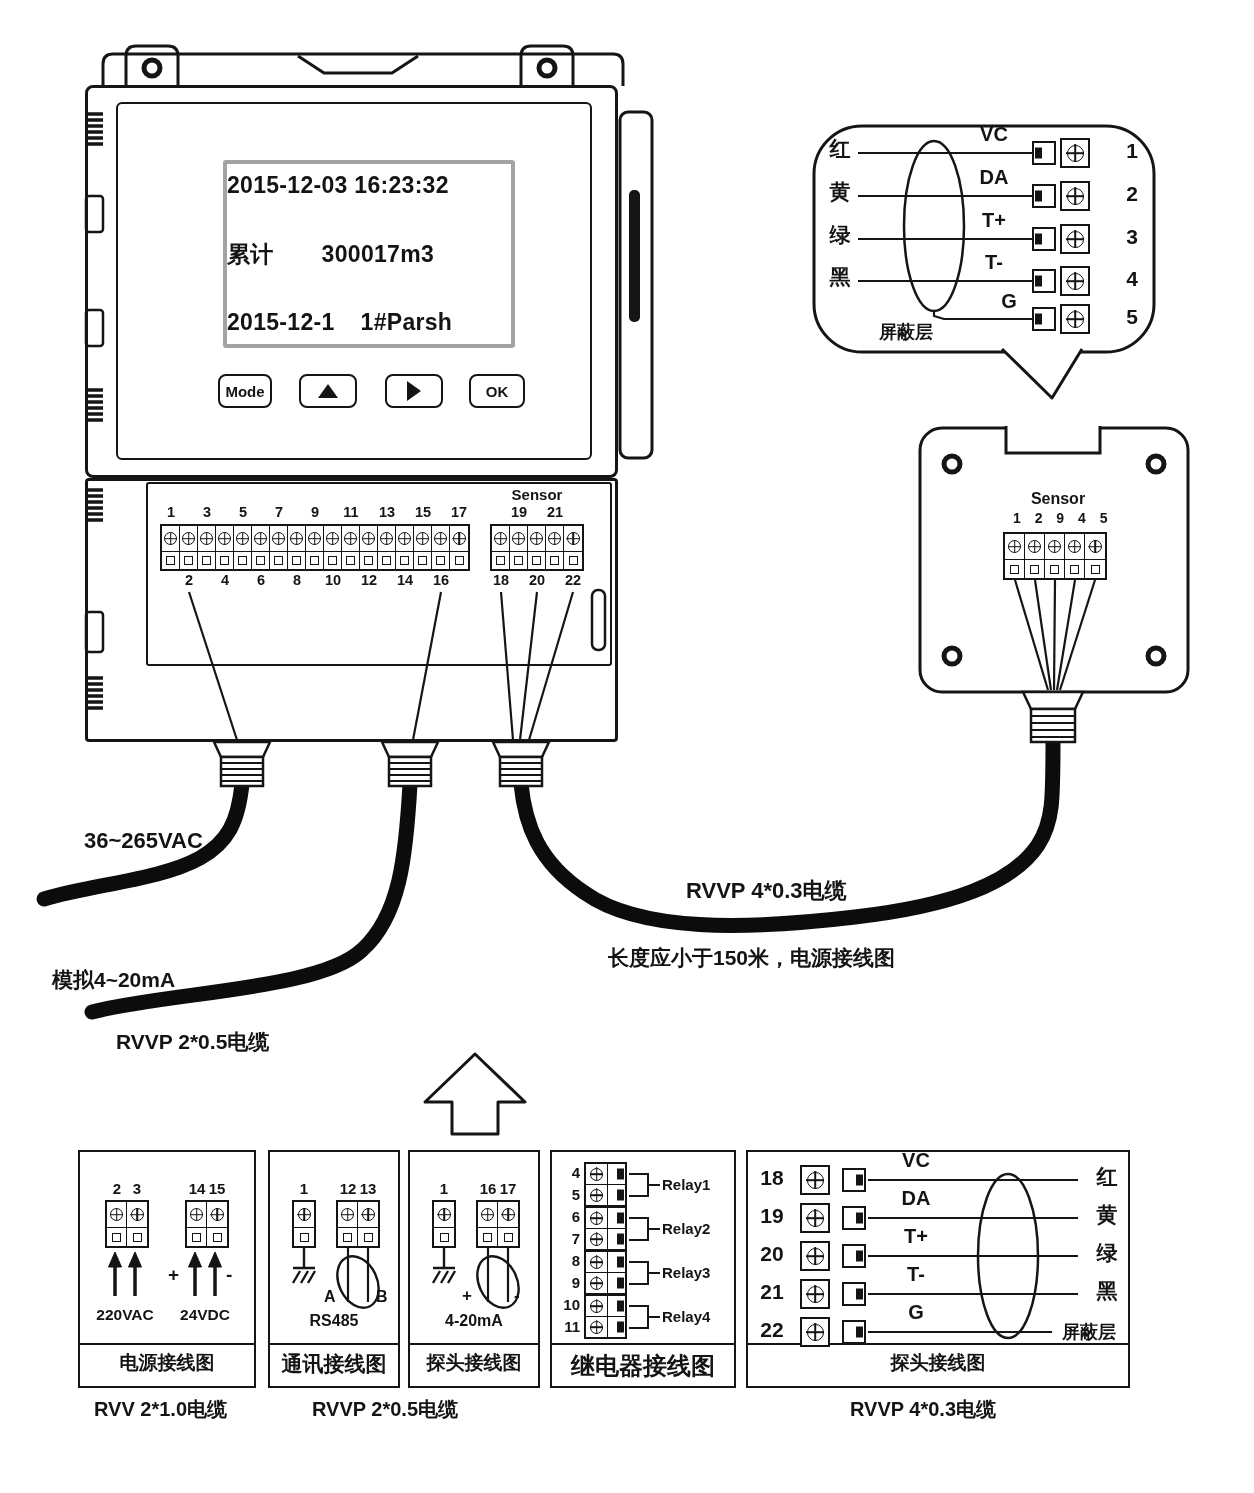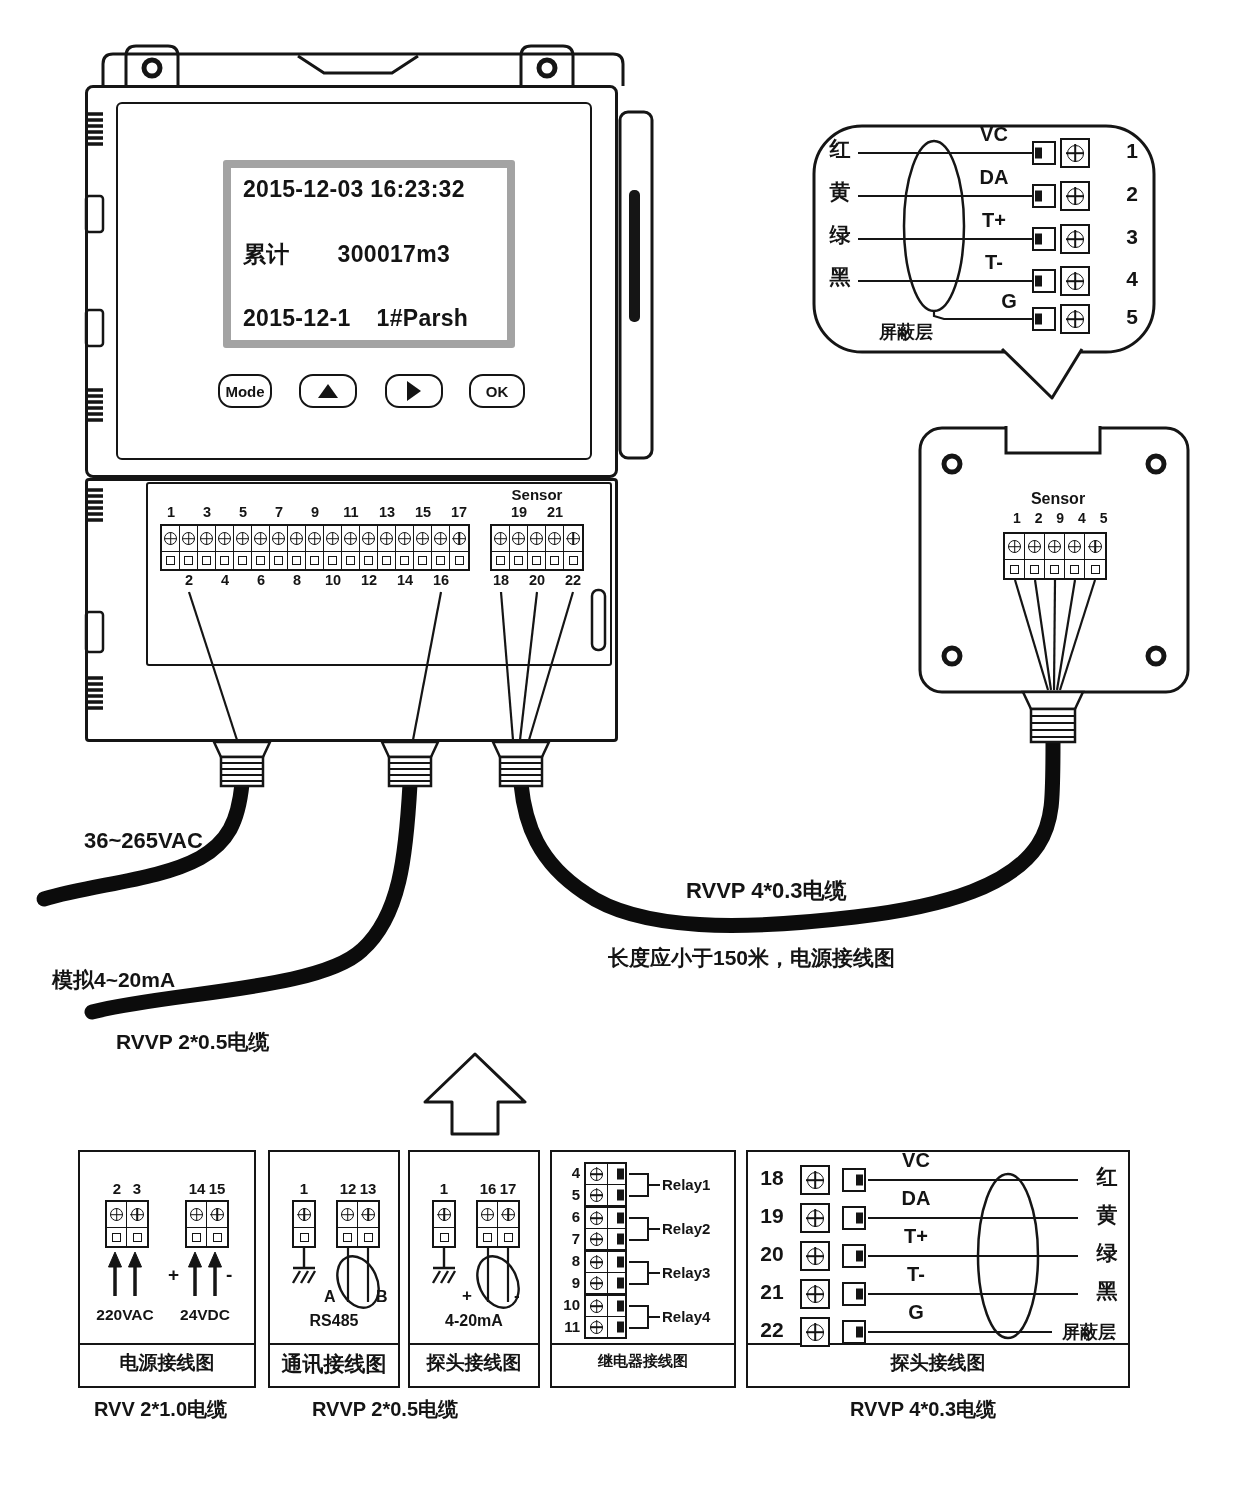--- a/index.html
+++ b/index.html
@@ -4,25 +4,25 @@
 <style>
 *{box-sizing:border-box;margin:0;padding:0}
 html,body{background:#fff}
 #canvas{position:relative;width:1254px;height:1493px;background:#fff;color:#141414;
   font-family:"Liberation Sans","DejaVu Sans",sans-serif;overflow:hidden}
 .layer{position:absolute;left:0;top:0;pointer-events:none}
 .lbl{position:absolute;font-weight:700;white-space:nowrap;line-height:1.15}
 .ctr{text-align:center}.rt{text-align:right}
 .box{position:absolute;border:3px solid #151515;border-radius:8px}
 .box.thin{border-width:2.5px;border-radius:6px}
-.lcd{position:absolute;left:223px;top:160px;width:292px;height:188px;border:8px solid #a3a3a3;
-  border-radius:3px;padding:8px 12px;display:flex;flex-direction:column;justify-content:space-between}
+.lcd{position:absolute;left:223px;top:160px;width:292px;height:188px;border:4px solid #a3a3a3;
+  border-radius:3px;padding:8px 0;display:flex;flex-direction:column;justify-content:space-between}
 .lcd-row{display:flex;align-items:center;font-size:23px;font-weight:700;letter-spacing:.3px}
 .g1{margin-left:48px}.g2{margin-left:26px}
-.btn{position:absolute;height:34px;border:2.5px solid #141414;border-radius:14px;display:flex;
+.btn{position:absolute;height:34px;border:2.5px solid #141414;border-radius:8px;display:flex;
   align-items:center;justify-content:center;font-size:15px;font-weight:700;background:#fff}
 .tri-up{width:0;height:0;border-left:10px solid transparent;border-right:10px solid transparent;border-bottom:14px solid #141414}
 .tri-right{width:0;height:0;border-top:10px solid transparent;border-bottom:10px solid transparent;border-left:14px solid #141414}
 .screw{display:inline-block;width:13px;height:13px;border:1.6px solid #141414;border-radius:50%;position:relative;flex:none}
 .screw:before{content:"";position:absolute;left:-1.2px;right:-1.2px;top:50%;height:1.6px;transform:translateY(-50%);background:#141414}
 .screw:after{content:"";position:absolute;top:-1.2px;bottom:-1.2px;left:50%;width:1.6px;transform:translateX(-50%);background:#141414}
 .screw.lg{width:17px;height:17px}
 .tblock{position:absolute;border:2px solid #141414;background:#fff}
 .trow{display:flex}
 .tcell{display:flex;align-items:center;justify-content:center;border-right:1.5px solid #141414}
@@ -686,21 +686,21 @@
         <span class="rclamp">
           <i class="notch r"></i>
         </span>
       </div>
     </div>
 
 <div class="lbl" style="left:662px;top:1176px;font-size:15px">Relay1</div>
 <div class="lbl" style="left:662px;top:1220px;font-size:15px">Relay2</div>
 <div class="lbl" style="left:662px;top:1264px;font-size:15px">Relay3</div>
 <div class="lbl" style="left:662px;top:1308px;font-size:15px">Relay4</div>
-<div class="lbl ctr" style="left:563px;top:1352px;width:160px;font-size:15px">继电器接线图</div>
+<div class="lbl ctr" style="left:563px;top:1352px;width:160px;font-size:24px">继电器接线图</div>
 
 <div class="lbl ctr" style="left:752px;top:1166px;width:40px;font-size:21px">18</div>
 <div class="lbl ctr" style="left:752px;top:1204px;width:40px;font-size:21px">19</div>
 <div class="lbl ctr" style="left:752px;top:1242px;width:40px;font-size:21px">20</div>
 <div class="lbl ctr" style="left:752px;top:1280px;width:40px;font-size:21px">21</div>
 <div class="lbl ctr" style="left:752px;top:1318px;width:40px;font-size:21px">22</div>
 
 <div class="screwbox" style="left:800px;top:1165px;width:30px;height:30px">
       <i class="screw lg"></i>
     </div>

